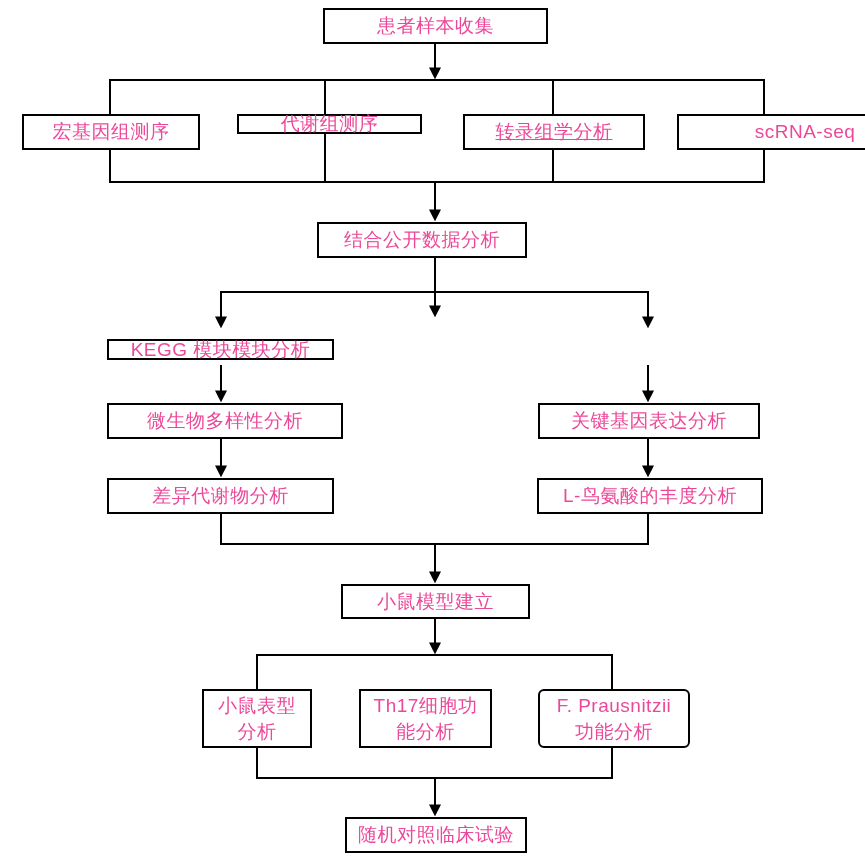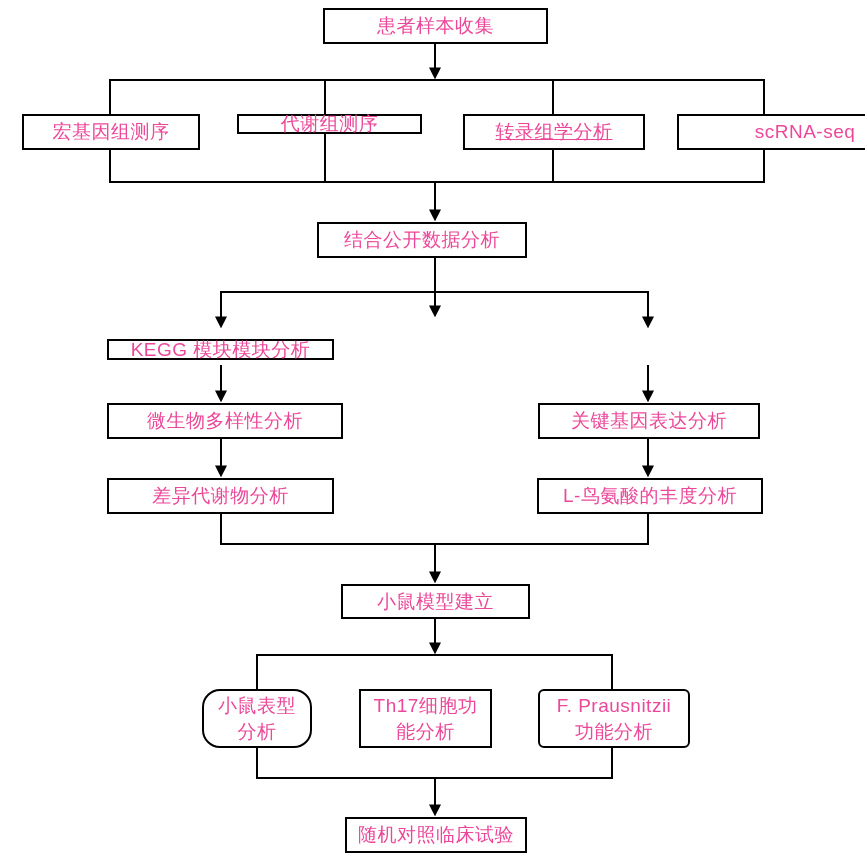--- a/index.html
+++ b/index.html
@@ -149,21 +149,21 @@
   </div>
 
   <div class="node" style="left:537px; top:478px; width:226px; height:36px;">
     <span class="lbl">L-鸟氨酸的丰度分析</span>
   </div>
 
   <div class="node" style="left:341px; top:584px; width:189px; height:35px;">
     <span class="lbl">小鼠模型建立</span>
   </div>
 
-  <div class="node" style="left:202px; top:689px; width:110px; height:59px;border-radius:18px;">
+  <div class="node" style="left:202px; top:689px; width:110px; height:59px;">
     <span class="lbl">小鼠表型
 分析</span>
   </div>
 
   <div class="node" style="left:359px; top:689px; width:133px; height:59px;">
     <span class="lbl">Th17细胞功
 能分析</span>
   </div>
 
   <div class="node" style="left:538px; top:689px; width:152px; height:59px;border-radius:6px;">

